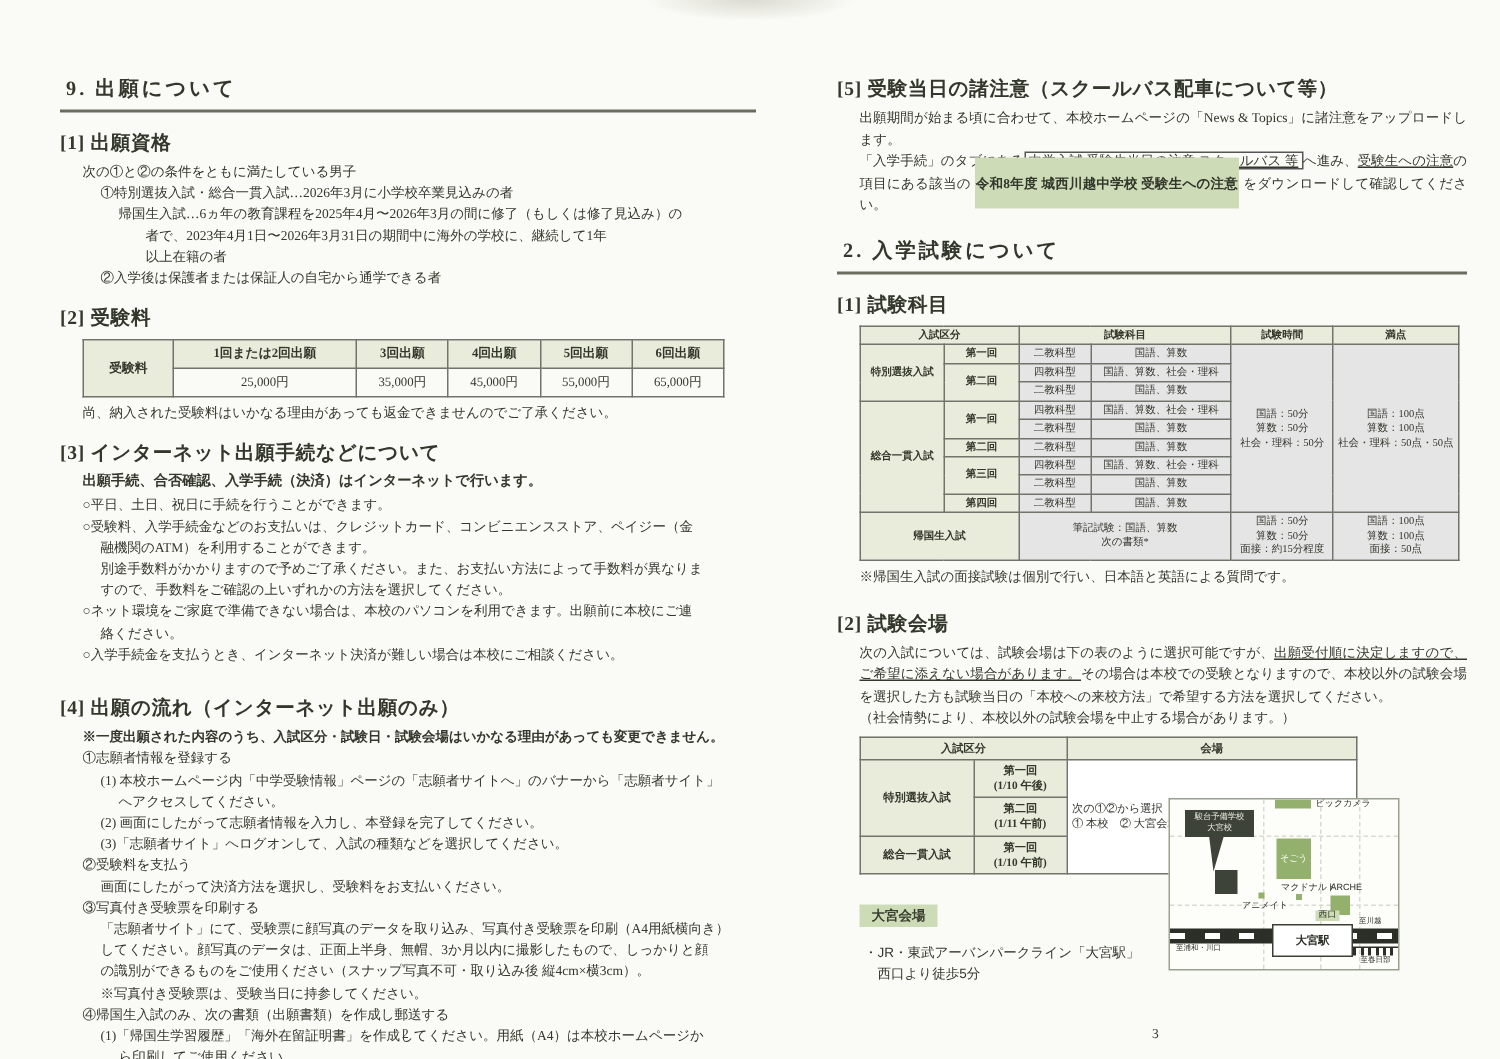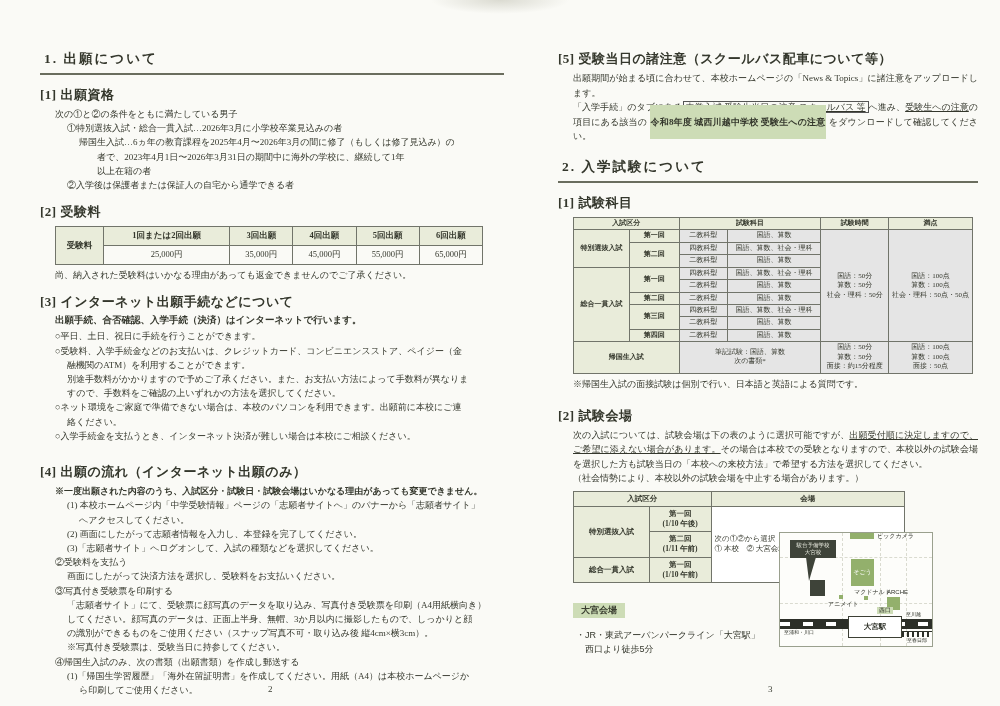--- a/index.html
+++ b/index.html
@@ -76,37 +76,37 @@
   #tobu-line{position:absolute; left:122px; top:98px; width:32px; height:6px;
     border-top:1px solid #2c2f28;
     background:repeating-linear-gradient(90deg,#2c2f28 0 2px,transparent 2px 5px);}
   .m-tiny{font-size:5px;}
   #nishiguchi{background:var(--hl); padding:0 2px; font-size:6px;}
 </style>
 </head>
 <body>
 
 <div class="col" id="left-page">
-  <div class="doc-title">1. 出願について</div>
+  <div class="doc-title">9. 出願について</div>
 
   <div class="sec-h">[1] 出願資格</div>
   <div class="sec-body">
       <div class="ln i0">次の①と②の条件をともに満たしている男子</div>
       <div class="ln i1">①特別選抜入試・総合一貫入試…2026年3月に小学校卒業見込みの者</div>
       <div class="ln i2">帰国生入試…6ヵ年の教育課程を2025年4月〜2026年3月の間に修了（もしくは修了見込み）の</div>
       <div class="ln i3">者で、2023年4月1日〜2026年3月31日の期間中に海外の学校に、継続して1年</div>
       <div class="ln i3">以上在籍の者</div>
       <div class="ln i1">②入学後は保護者または保証人の自宅から通学できる者</div>
     </div>
 
   <div class="sec-h">[2] 受験料</div>
   <table class="fee-table">
     <tbody>
         <tr>
-      <th rowspan="2" style="width:48px">受験料</th>
+      <th rowspan="2" style="width:60px">受験料</th>
       <th>1回または2回出願</th>
       <th>3回出願</th>
       <th>4回出願</th>
       <th>5回出願</th>
       <th>6回出願</th>
     </tr>
     <tr>
       <td>25,000円</td>
       <td>35,000円</td>
       <td>45,000円</td>
@@ -126,20 +126,21 @@
       <div class="ln i1">別途手数料がかかりますので予めご了承ください。また、お支払い方法によって手数料が異なりま</div>
       <div class="ln i1">すので、手数料をご確認の上いずれかの方法を選択してください。</div>
       <div class="ln i0">○ネット環境をご家庭で準備できない場合は、本校のパソコンを利用できます。出願前に本校にご連</div>
       <div class="ln i1">絡ください。</div>
       <div class="ln i0">○入学手続金を支払うとき、インターネット決済が難しい場合は本校にご相談ください。</div>
     </div>
 
   <div class="sec-h" style="margin-top:20px">[4] 出願の流れ（インターネット出願のみ）</div>
   <div class="sec-body">
       <div class="ln i0 b">※一度出願された内容のうち、入試区分・試験日・試験会場はいかなる理由があっても変更できません。</div>
+      <div class="ln i0">①志願者情報を登録する</div>
       <div class="ln i1">(1) 本校ホームページ内「中学受験情報」ページの「志願者サイトへ」のバナーから「志願者サイト」</div>
       <div class="ln i2">へアクセスしてください。</div>
       <div class="ln i1">(2) 画面にしたがって志願者情報を入力し、本登録を完了してください。</div>
       <div class="ln i1">(3)「志願者サイト」へログオンして、入試の種類などを選択してください。</div>
       <div class="ln i0">②受験料を支払う</div>
       <div class="ln i1">画面にしたがって決済方法を選択し、受験料をお支払いください。</div>
       <div class="ln i0">③写真付き受験票を印刷する</div>
       <div class="ln i1">「志願者サイト」にて、受験票に顔写真のデータを取り込み、写真付き受験票を印刷（A4用紙横向き）</div>
       <div class="ln i1">してください。顔写真のデータは、正面上半身、無帽、3か月以内に撮影したもので、しっかりと顔</div>
       <div class="ln i1">の識別ができるものをご使用ください（スナップ写真不可・取り込み後 縦4cm×横3cm）。</div>

